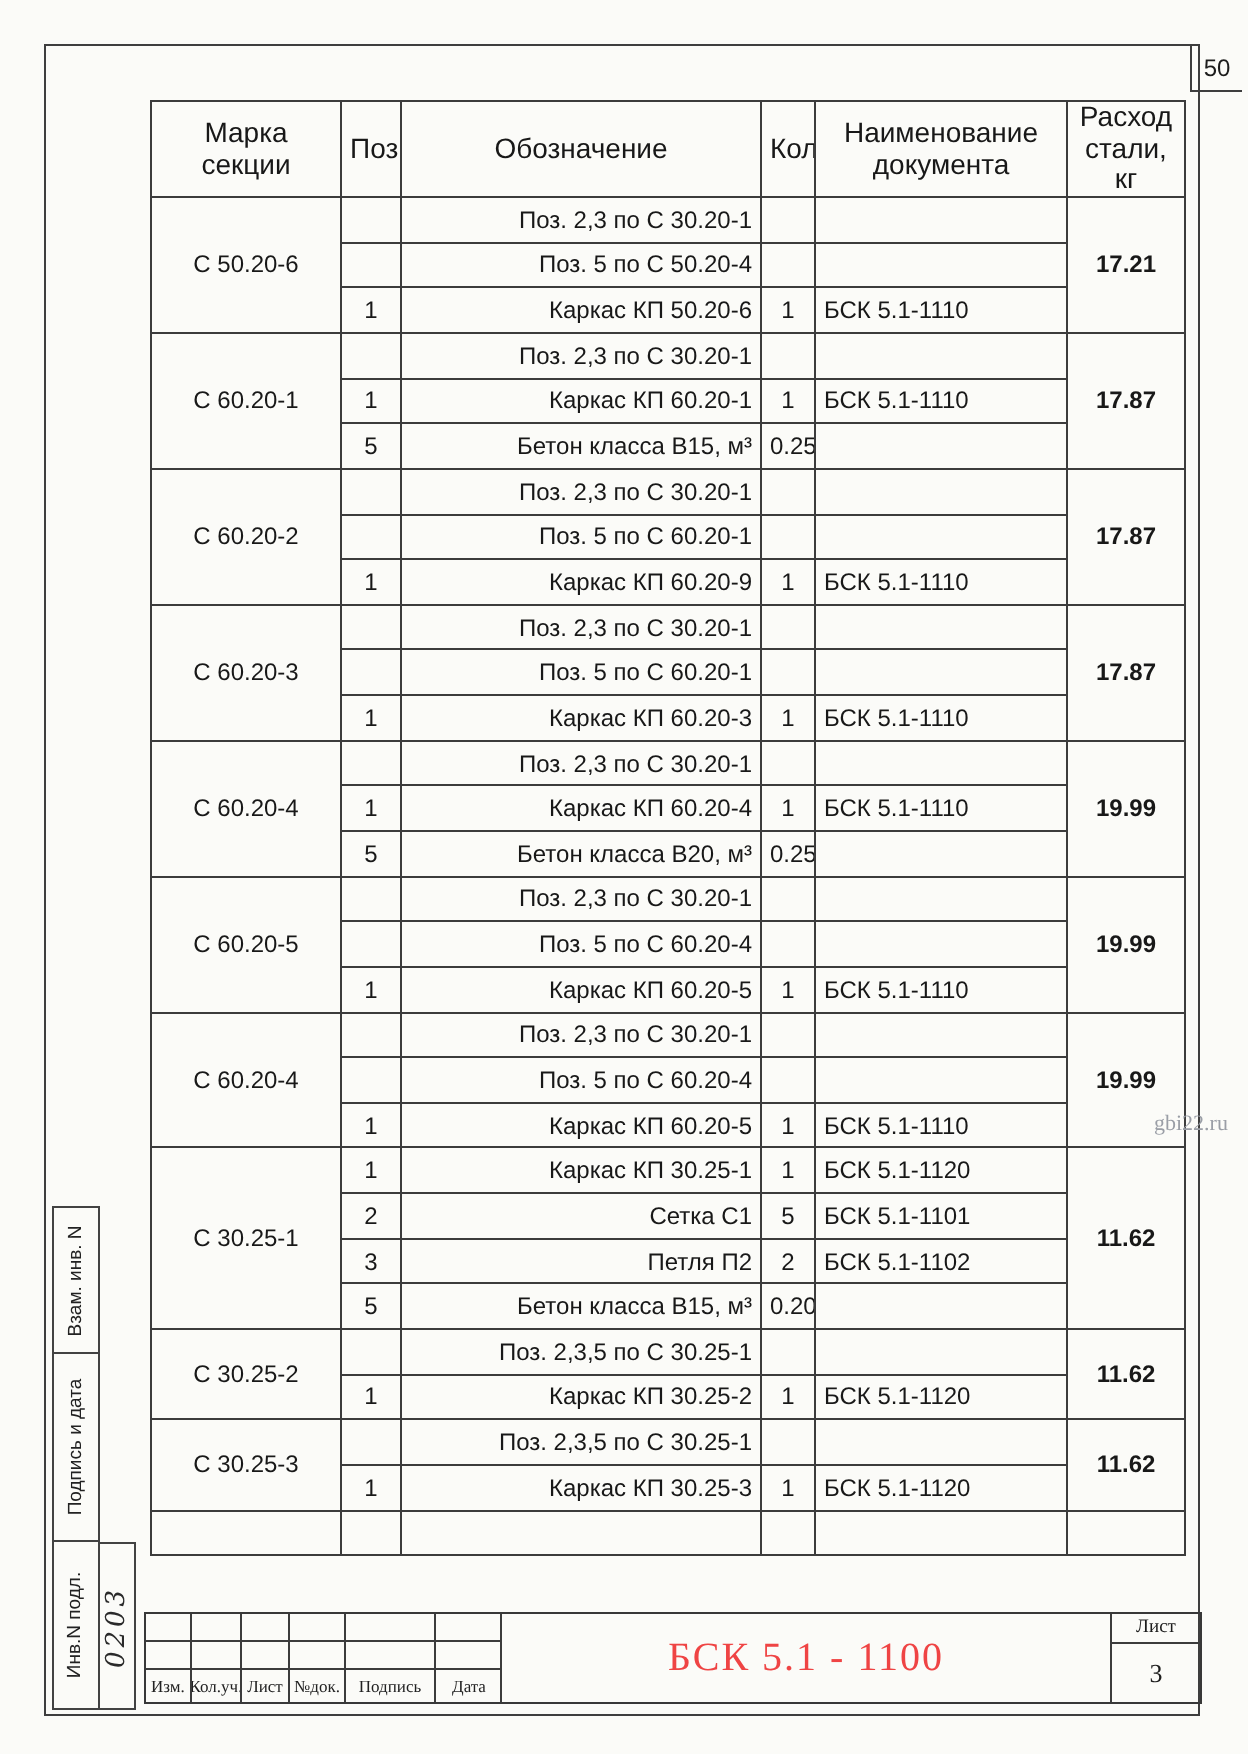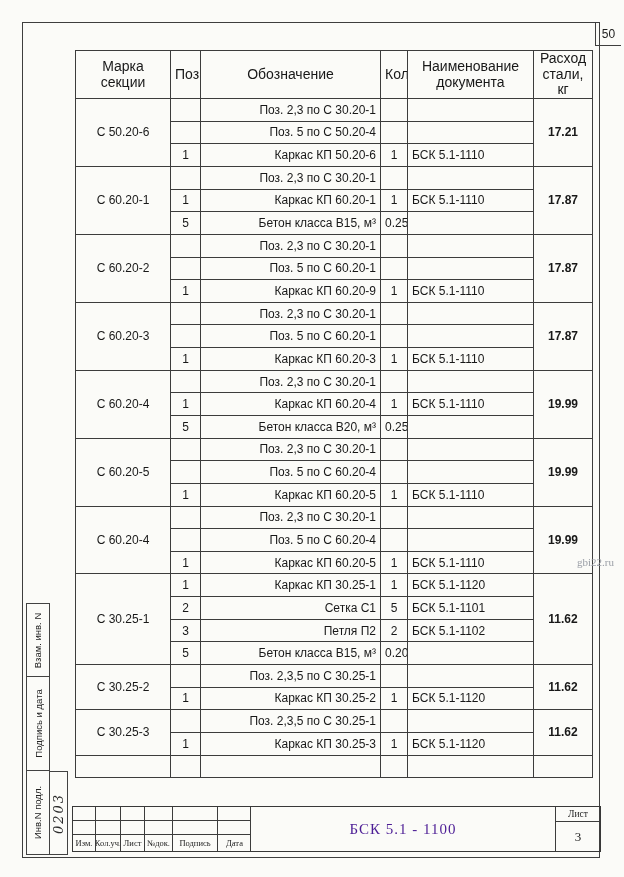--- a/index.html
+++ b/index.html
@@ -85,21 +85,21 @@
   }
   .tb-grid div {
     border-right:1px solid #3c3c3c; border-bottom:1px solid #3c3c3c;
     display:flex; align-items:center; justify-content:center;
     font-size:8.5px; white-space:nowrap; overflow:hidden; color:#222;
   }
   .tb-grid div:nth-child(6n) { border-right:none; }
   .tb-grid div:nth-last-child(-n+6) { border-bottom:none; }
   .tb-center {
     flex:1; display:flex; align-items:center; justify-content:center;
-    font-size:15px; letter-spacing:1px; color:#4c1d95;
+    font-size:20px; letter-spacing:1px; color:#ef4444;
   }
   .tb-sheet {
     width:45px; border-left:1px solid #3c3c3c;
     display:flex; flex-direction:column;
   }
   .tb-sheet-label {
     height:15px; border-bottom:1px solid #3c3c3c;
     display:flex; align-items:center; justify-content:center;
     font-size:9.5px;
   }

